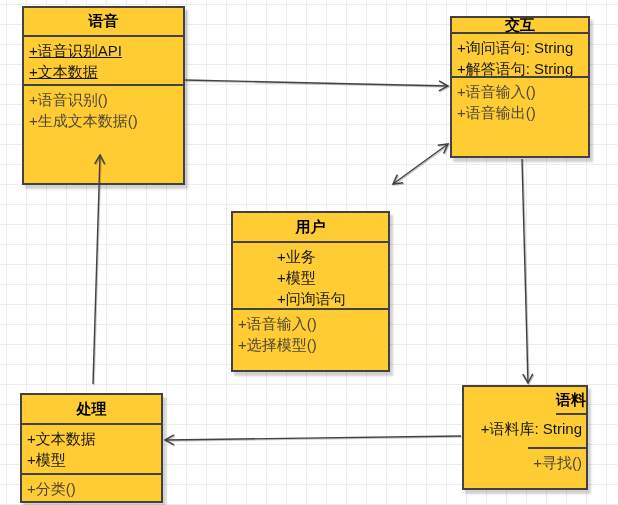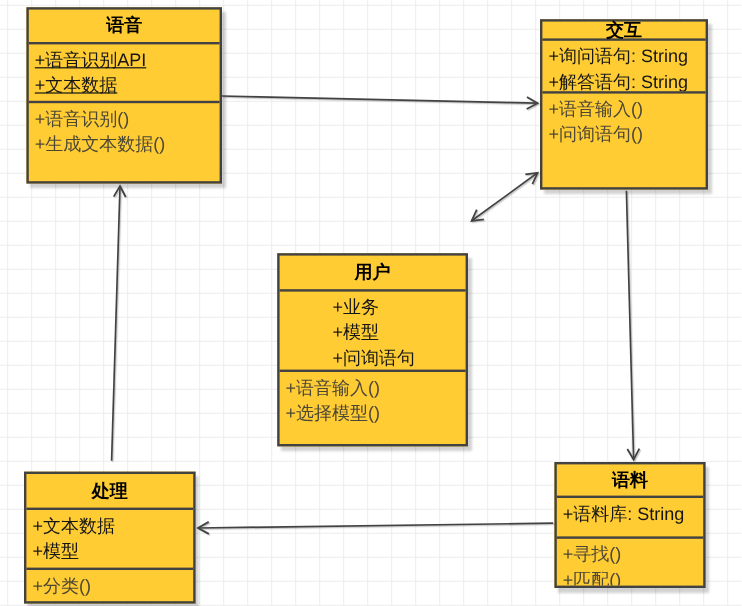--- a/index.html
+++ b/index.html
@@ -77,41 +77,41 @@
     </defs>
     <g stroke="#424242" stroke-width="1.4">
       <line x1="185" y1="80" x2="448" y2="86" marker-end="url(#ah)"></line>
       <line x1="393" y1="184" x2="448" y2="144" marker-start="url(#ah)" marker-end="url(#ah)"></line>
       <line x1="522" y1="159" x2="528" y2="383" marker-end="url(#ah)"></line>
       <line x1="461" y1="436" x2="165" y2="440" marker-end="url(#ah)"></line>
       <line x1="93" y1="384" x2="100" y2="155" marker-end="url(#ah)"></line>
     </g>
   </svg>
 
-  <div class="uml" style="left:22px; top:6px; width:163px; height:147px;">
+  <div class="uml" style="left:22px; top:6px; width:163px; height:179px;">
     <div class="t" style="height:29px;">语音</div>
     <div class="c" style="height:47px;text-decoration:underline;">
       <div>+语音识别API</div>
       <div>+文本数据</div>
     </div>
     <div class="c m">
       <div>+语音识别()</div>
       <div>+生成文本数据()</div>
     </div>
   </div>
 
   <div class="uml" style="left:450px; top:16px; width:140px; height:142px;">
     <div class="t" style="height:16px;">交互</div>
     <div class="c" style="height:42px;">
       <div>+询问语句: String</div>
       <div>+解答语句: String</div>
     </div>
     <div class="c m">
       <div>+语音输入()</div>
-      <div>+问询语句()</div>
+      <div>+语音输出()</div>
     </div>
   </div>
 
   <div class="uml" style="left:231px; top:181px; width:159px; height:161px;margin-top:30px;">
     <div class="t" style="height:30px;">用户</div>
     <div class="c" style="height:65px;padding-left:44px;">
       <div>+业务</div>
       <div>+模型</div>
       <div>+问询语句</div>
     </div>
@@ -125,24 +125,23 @@
     <div class="t" style="height:30px;">处理</div>
     <div class="c" style="height:48px;">
       <div>+文本数据</div>
       <div>+模型</div>
     </div>
     <div class="c m">
       <div>+分类()</div>
     </div>
   </div>
 
-  <div class="uml" style="left:462px; top:385px; width:126px; height:105px;">
+  <div class="uml" style="left:462px; top:385px; width:126px; height:105px;align-items:flex-end;">
     <div class="t" style="height:28px;">语料</div>
     <div class="c" style="height:32px;">
       <div>+语料库: String</div>
     </div>
     <div class="c m">
       <div>+寻找()</div>
-      <div>+匹配()</div>
     </div>
   </div>
 
 </div>
 
 </body></html>

